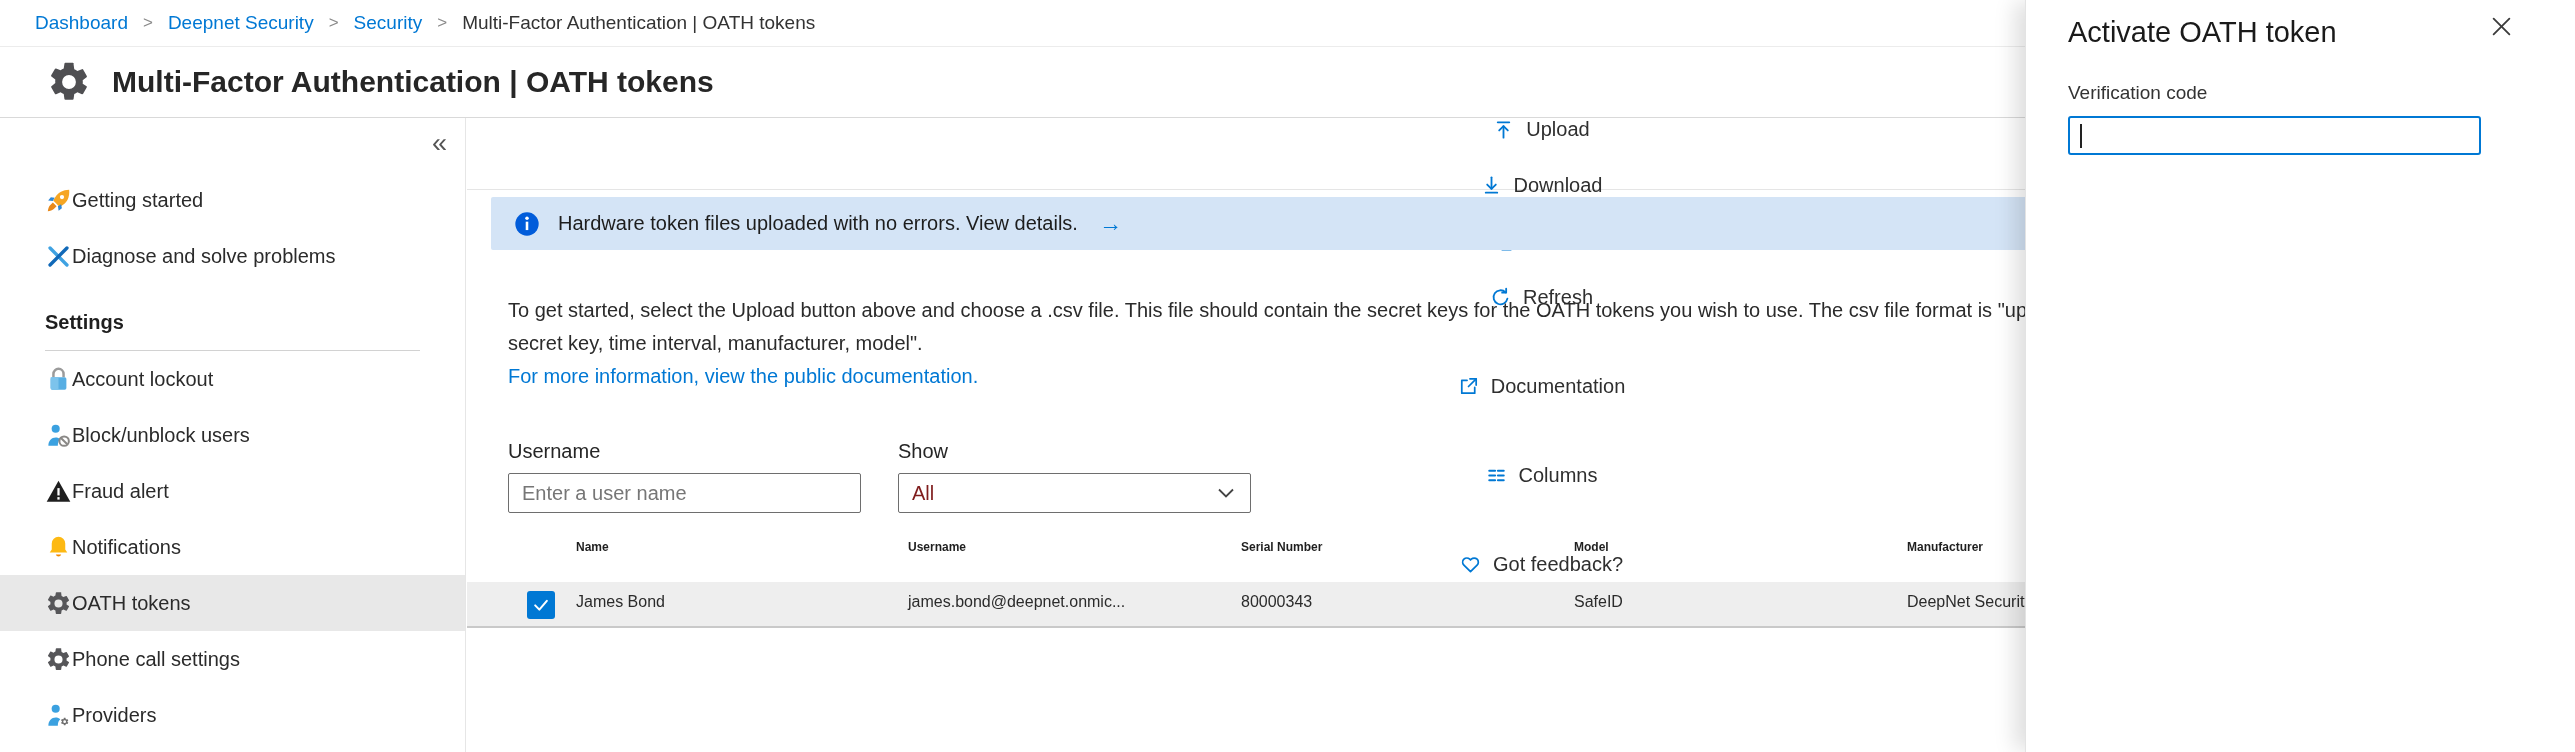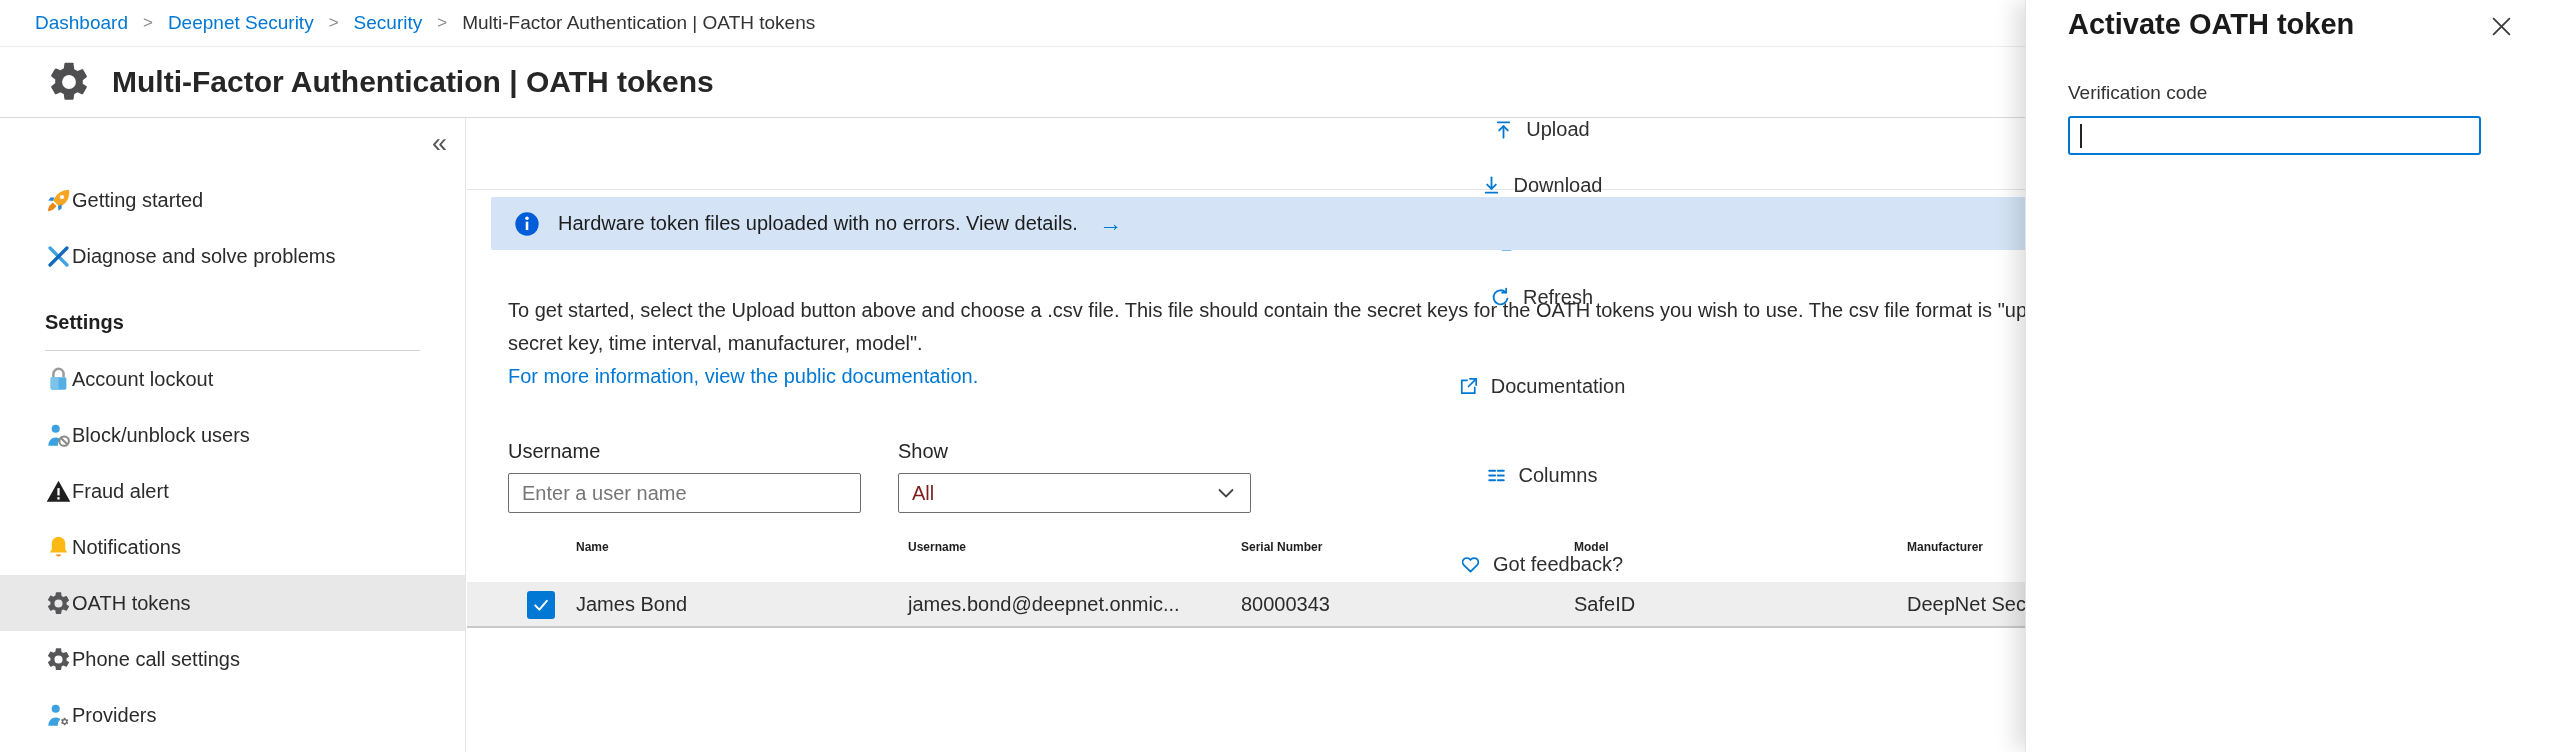--- a/index.html
+++ b/index.html
@@ -59,32 +59,32 @@
   .text-input { margin-top:9px; width:353px; height:40px; border:1px solid #6e6e6e; border-radius:2px;
     font-size:20px; font-family:"Liberation Sans",sans-serif; padding:0 13px; color:#1d4ed8; outline:none; }
   .text-input::placeholder { color:#767676; }
   .select-box { margin-top:9px; width:353px; height:40px; border:1px solid #6e6e6e; border-radius:2px;
     display:flex; align-items:center; justify-content:space-between; padding:0 13px; font-size:20px; color:#7f1d1d; cursor:pointer; }
   .select-box svg { width:22px; height:22px; }
 
   .grid-header { position:absolute; left:0; top:412px; width:2402px; height:46px; font-weight:bold; font-size:12px; color:#1f1f1f; }
   .grid-header span { position:absolute; top:10px; }
   .grid-row { position:absolute; left:0; top:464px; width:2108px; height:46px; background:#eeeeee;
-    border-bottom:2px solid #c9c9c9; font-size:20px; color:#2b2b2b; cursor:pointer; }
+    border-bottom:2px solid #c9c9c9; font-size:16px; color:#2b2b2b; cursor:pointer; }
   .grid-row span { position:absolute; top:11px; white-space:nowrap; }
   .col-name { left:109px; } .col-user { left:441px; } .col-serial { left:774px; }
   .col-model { left:1107px; } .col-manu { left:1440px; }
   .checkbox { position:absolute; left:60px; top:9px; width:28px; height:28px; background:#0078d4;
     border-radius:3px; display:flex; align-items:center; justify-content:center; cursor:pointer; }
   .checkbox svg { width:20px; height:20px; }
 
   
   .panel { position:absolute; left:2025px; top:0; width:550px; height:752px; background:#fff;
     border-left:1px solid #e3e3e3; box-shadow:-12px 0 20px -2px rgba(0,0,0,0.13); z-index:10; }
-  .panel-title { position:absolute; left:42px; top:8px; font-size:29px; font-weight:bold; color:#1a1a1a; }
+  .panel-title { position:absolute; left:42px; top:16px; font-size:29px; font-weight:normal; color:#1a1a1a; }
   .panel-close { position:absolute; top:13px; right:60px; width:27px; height:27px; cursor:pointer; }
   .panel-label { position:absolute; left:42px; top:82px; font-size:19px; color:#333; }
   .panel-input { position:absolute; left:42px; top:116px; width:413px; height:39px;
     border:2.5px solid #0078d4; border-radius:3px; background:#fff; }
   .caret { position:absolute; left:10px; top:6px; width:2px; height:24px; background:#222; }
 </style>
 </head>
 <body>
 
 <div class="breadcrumb-bar">

